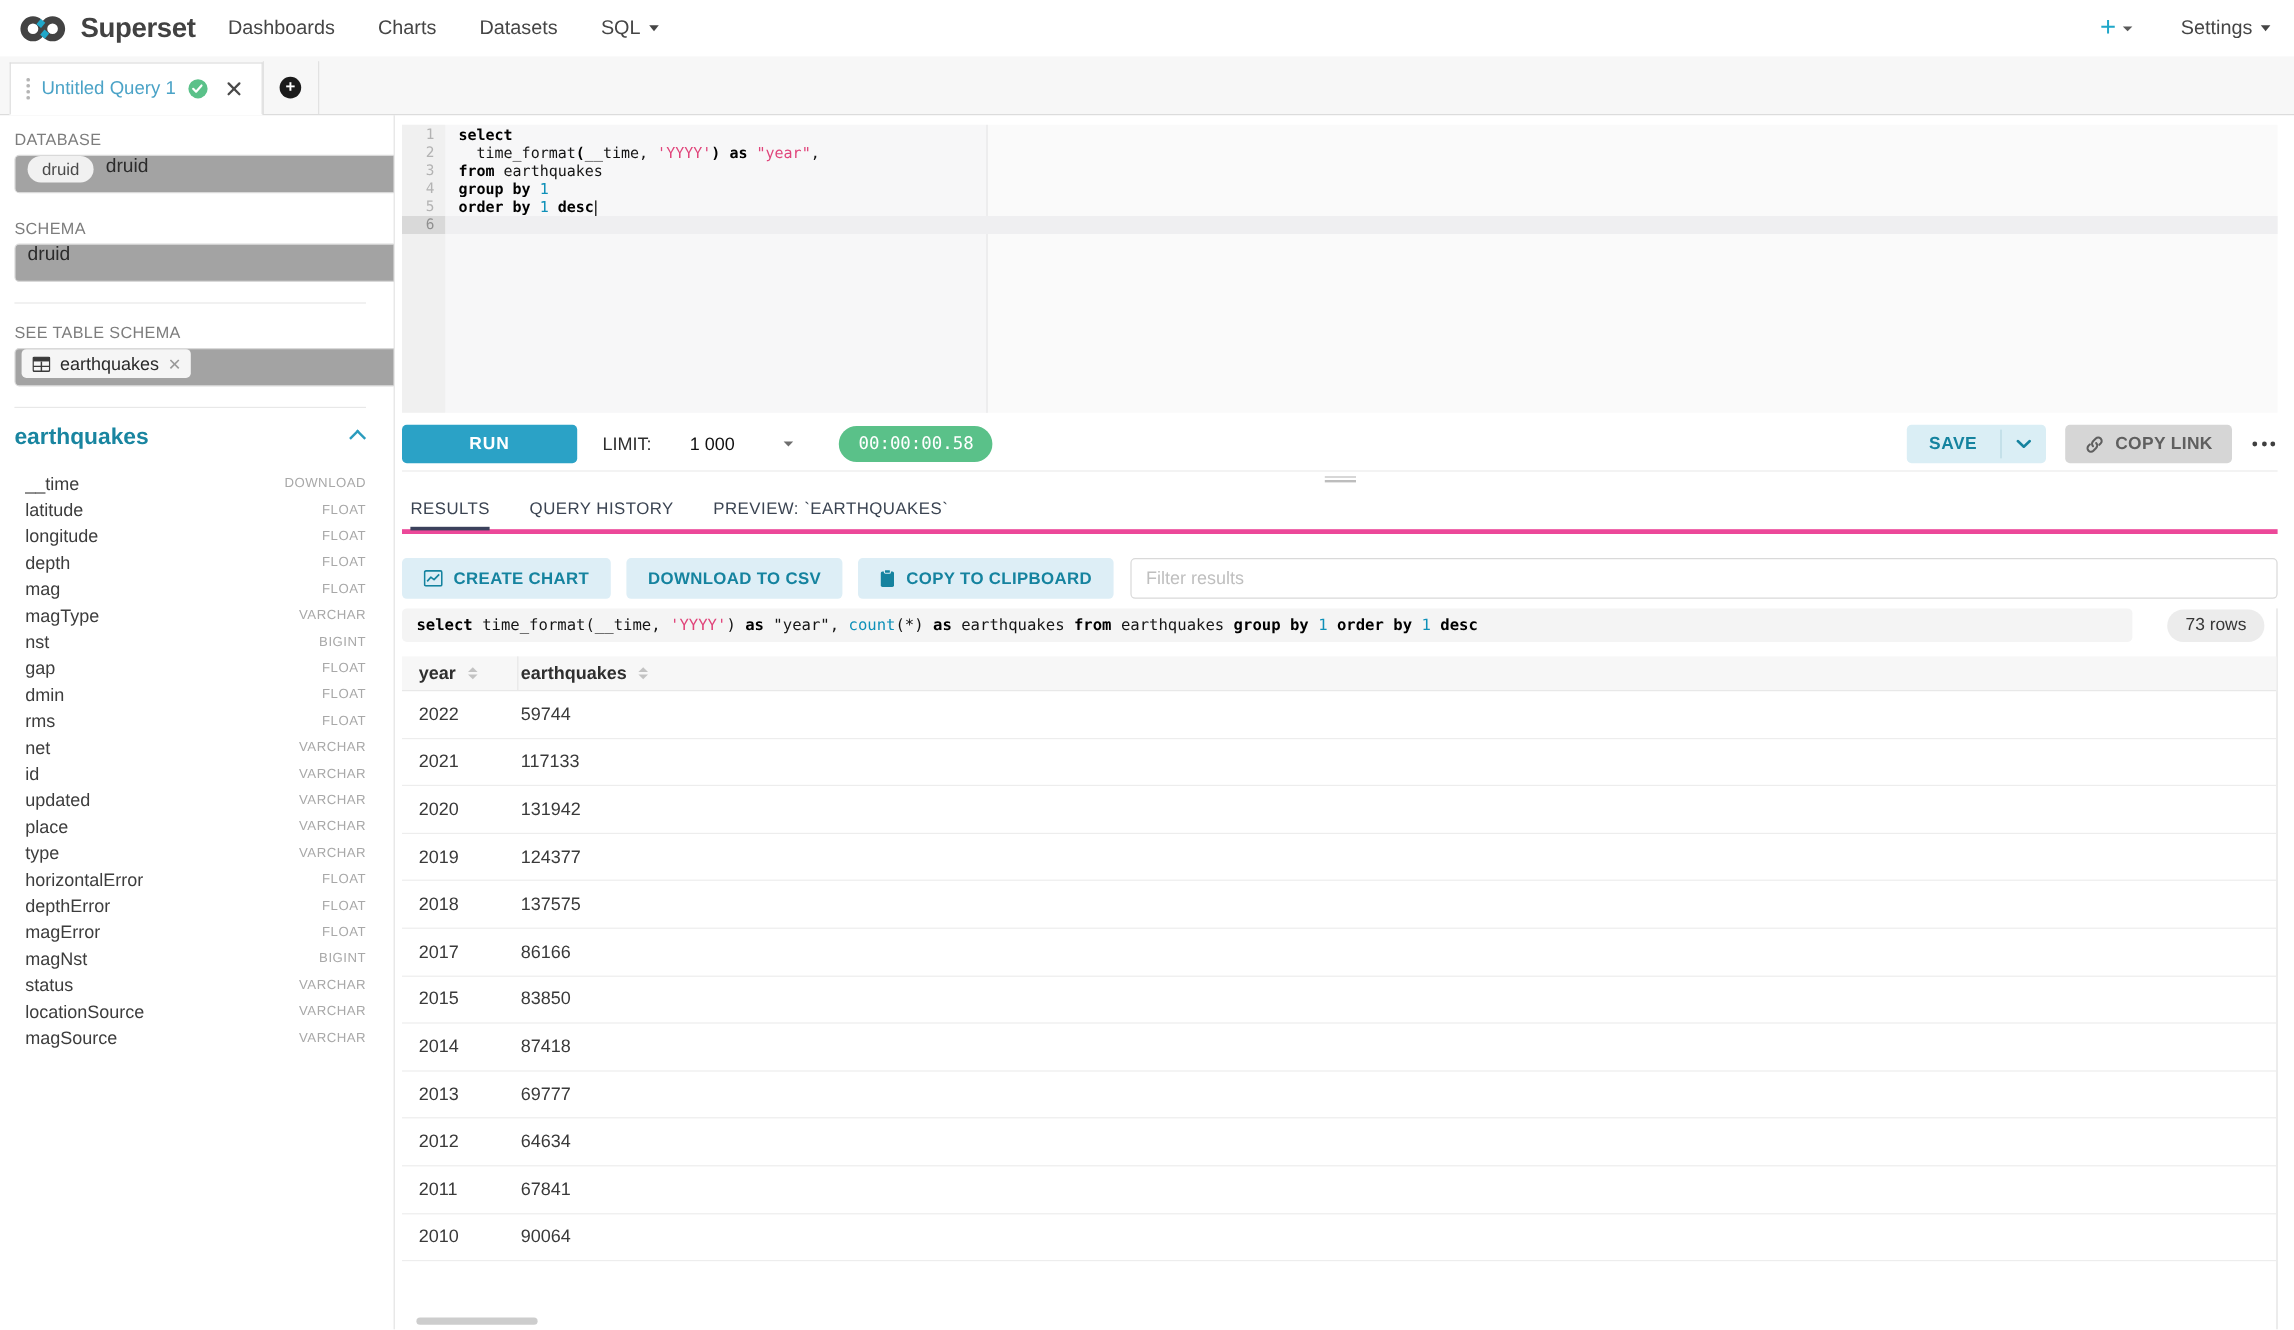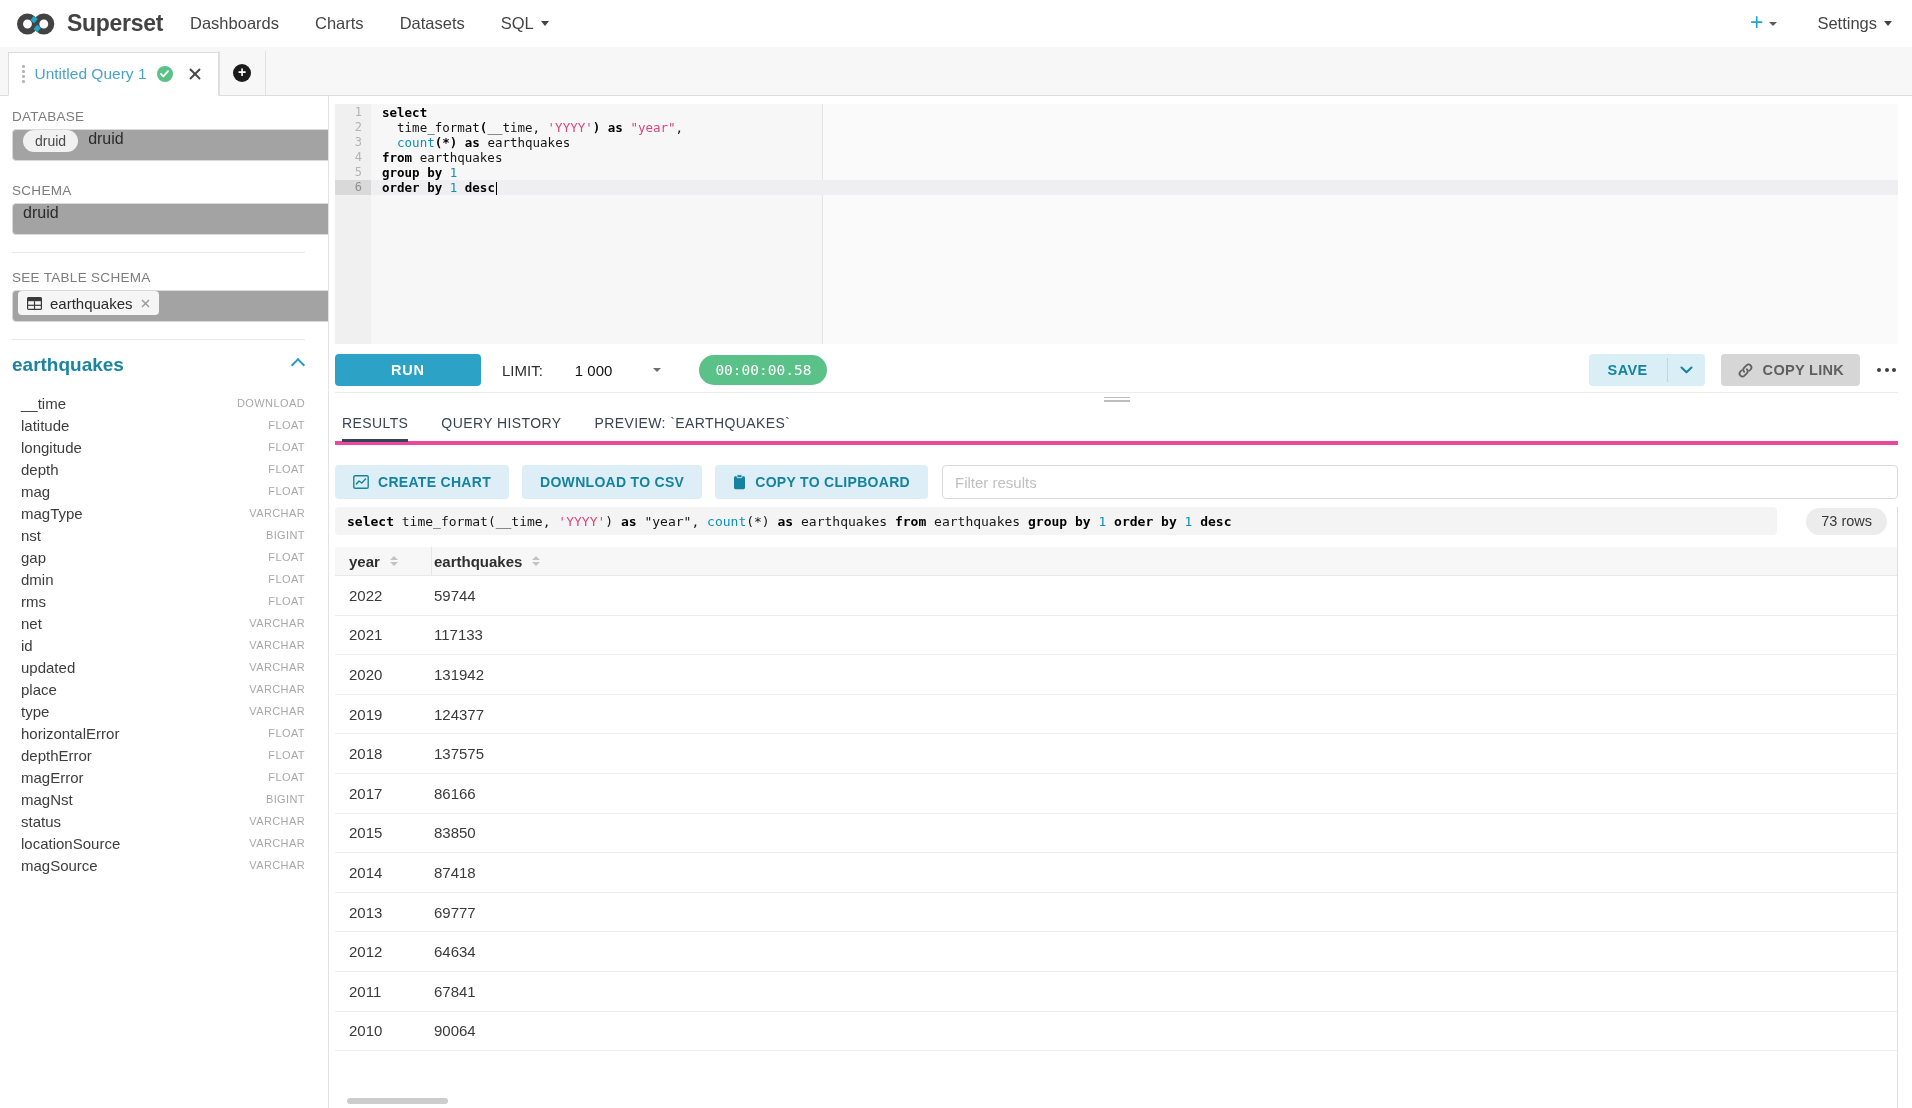--- a/index.html
+++ b/index.html
@@ -344,21 +344,20 @@
           <div class="gnum">3</div>
           <div class="gnum">4</div>
           <div class="gnum">5</div>
           <div class="gnum gactive">6</div>
         </div>
       <div class="codearea" id="codearea">
         <div class="pm-left"></div>
         <div class="print-margin"></div>
       <div class="codeline"><span class="tk-k">select</span></div>
           <div class="codeline"><span class="tk-t">  time_format</span><span class="tk-p">(</span><span class="tk-t">__time, </span><span class="tk-s">'YYYY'</span><span class="tk-p">)</span><span class="tk-t"> </span><span class="tk-k">as</span><span class="tk-t"> </span><span class="tk-s">"year"</span><span class="tk-t">,</span></div>
-          <div class="codeline"><span class="tk-t">  </span><span class="tk-f">count</span><span class="tk-p">(</span><span class="tk-k">*</span><span class="tk-p">)</span><span class="tk-t"> </span><span class="tk-k">as</span><span class="tk-t"> earthquakes</span></div>
           <div class="codeline"><span class="tk-k">from</span><span class="tk-t"> earthquakes</span></div>
           <div class="codeline"><span class="tk-k">group by</span><span class="tk-t"> </span><span class="tk-n">1</span></div>
           <div class="active-line" style="top: 76px;"></div>
           <div class="codeline"><span class="tk-k">order by</span><span class="tk-t"> </span><span class="tk-n">1</span><span class="tk-t"> </span><span class="tk-k">desc</span><span class="cursor"></span></div>
         </div>
     </div>
 
     <div class="run-toolbar">
       <button class="run-btn">RUN</button>
       <span class="limit-group">

